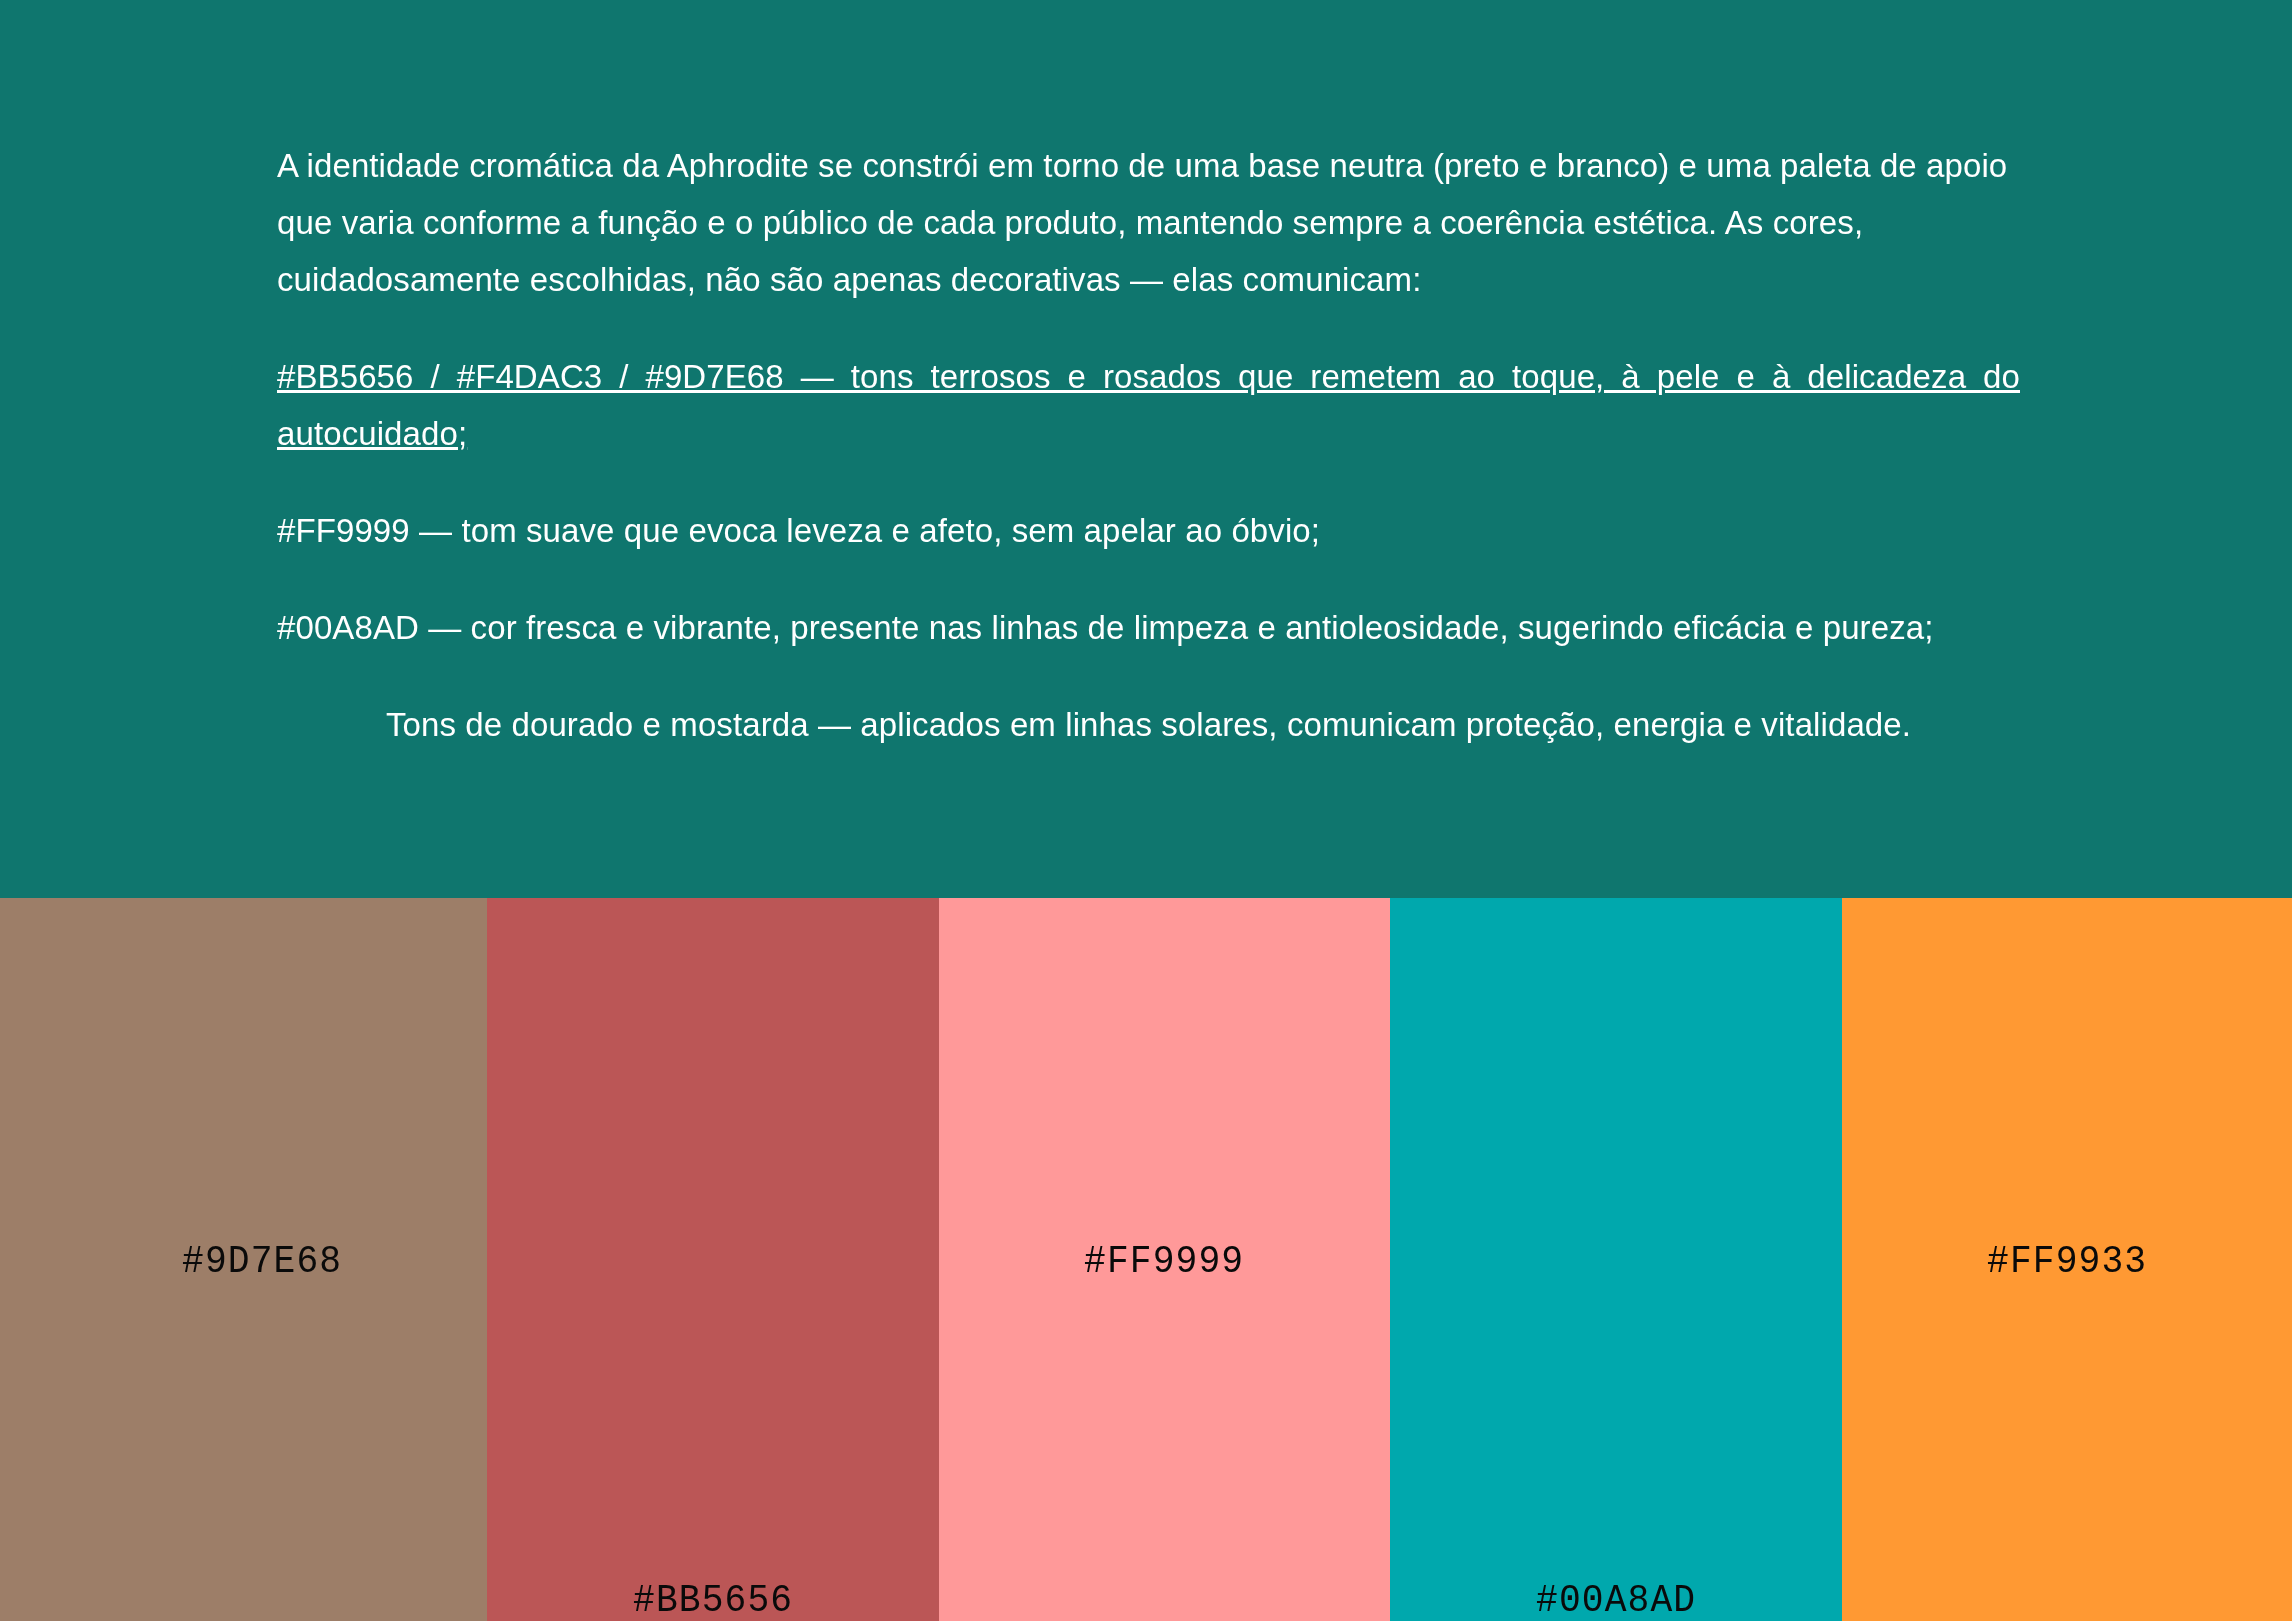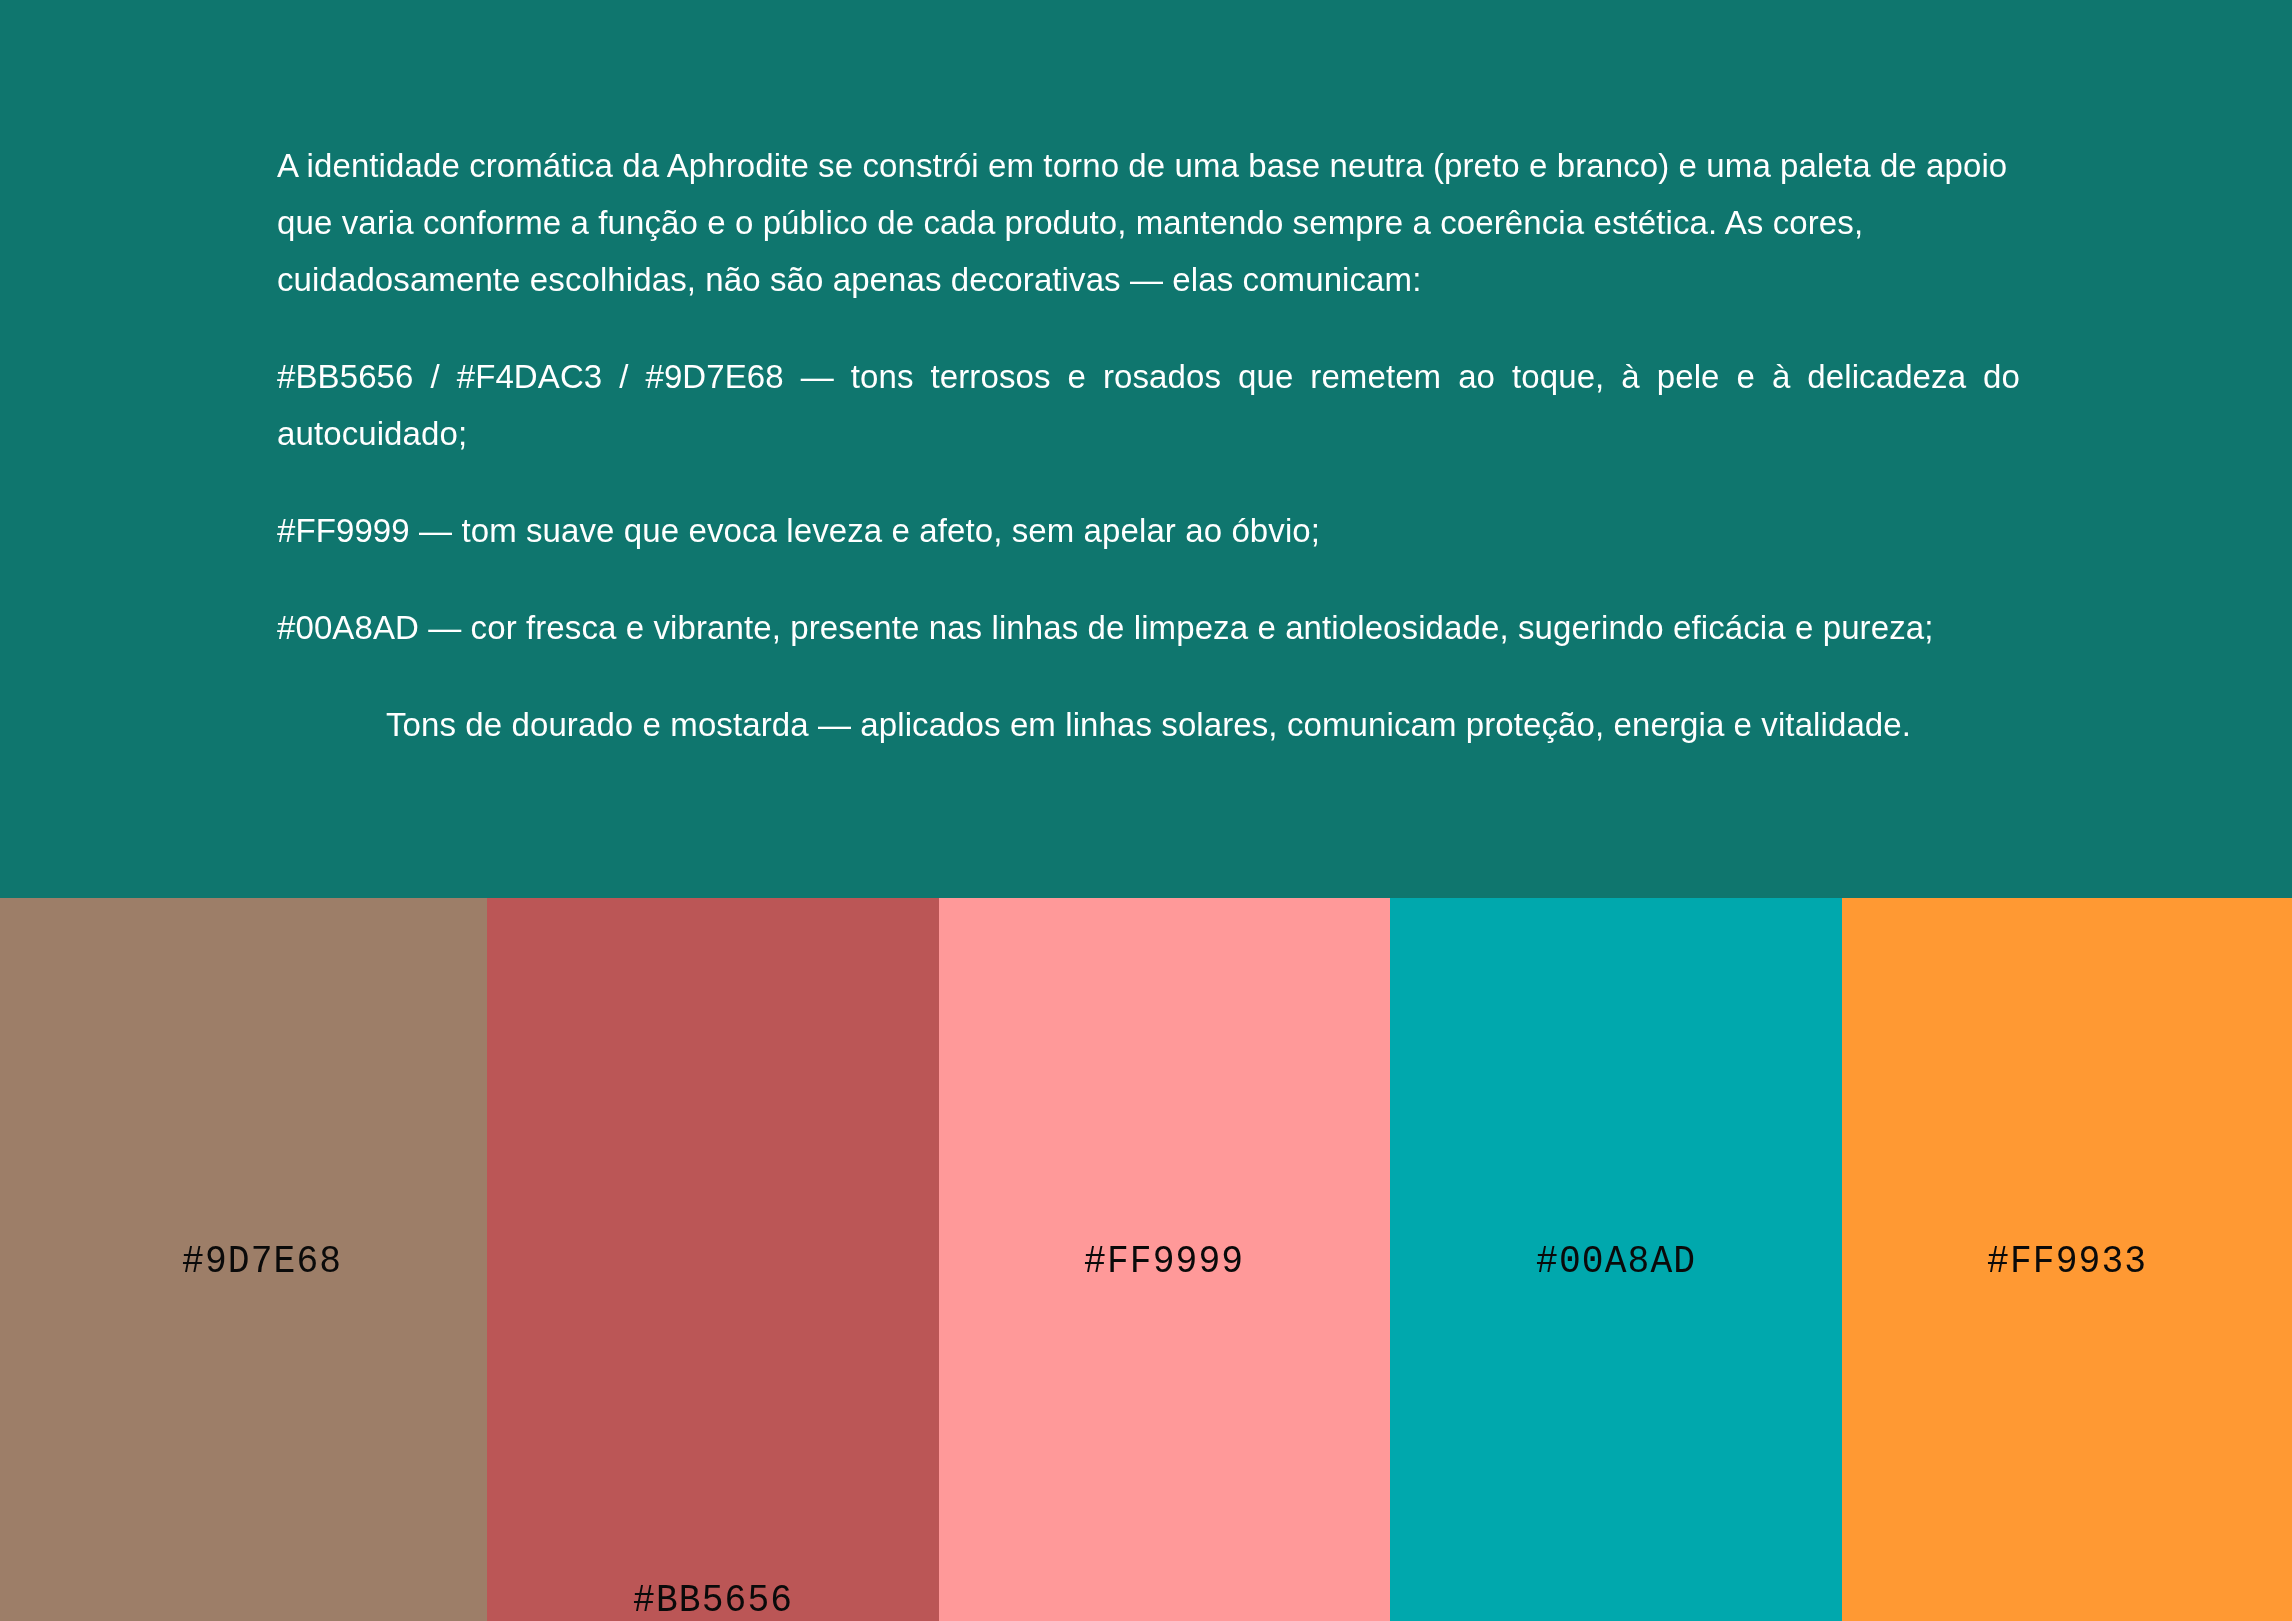--- a/index.html
+++ b/index.html
@@ -41,20 +41,21 @@
     text-align: left;
   }
 
   .para.intro {
     margin-bottom: 40px;
   }
 
   .para.justified {
     text-align: justify;
     text-justify: inter-word;
+    text-decoration: underline;
   }
 
   .para.spaced {
     margin-bottom: 40px;
   }
 
   
   .swatch-strip {
     position: absolute;
     left: 0;
@@ -111,21 +112,21 @@
 
 
     <div class="swatch" style="background-color: rgb(187, 86, 86); align-items: flex-end;">
       <span class="swatch-label" style="color: rgb(10, 10, 10);">#BB5656</span>
     </div>
 
     <div class="swatch" style="background-color: rgb(255, 153, 153); text-align: center;">
       <span class="swatch-label" style="color: rgb(10, 10, 10);">#FF9999</span>
     </div>
 
-    <div class="swatch" style="background-color: rgb(0, 168, 173);">
+    <div class="swatch" style="background-color: rgb(0, 168, 173); align-items: flex-end;">
       <span class="swatch-label" style="color: rgb(10, 10, 10);">#00A8AD</span>
     </div>
 
     <div class="swatch" style="background-color: rgb(255, 153, 51);">
       <span class="swatch-label" style="color: rgb(10, 10, 10);">#FF9933</span>
     </div>
 
   </div>
 
 </div>

